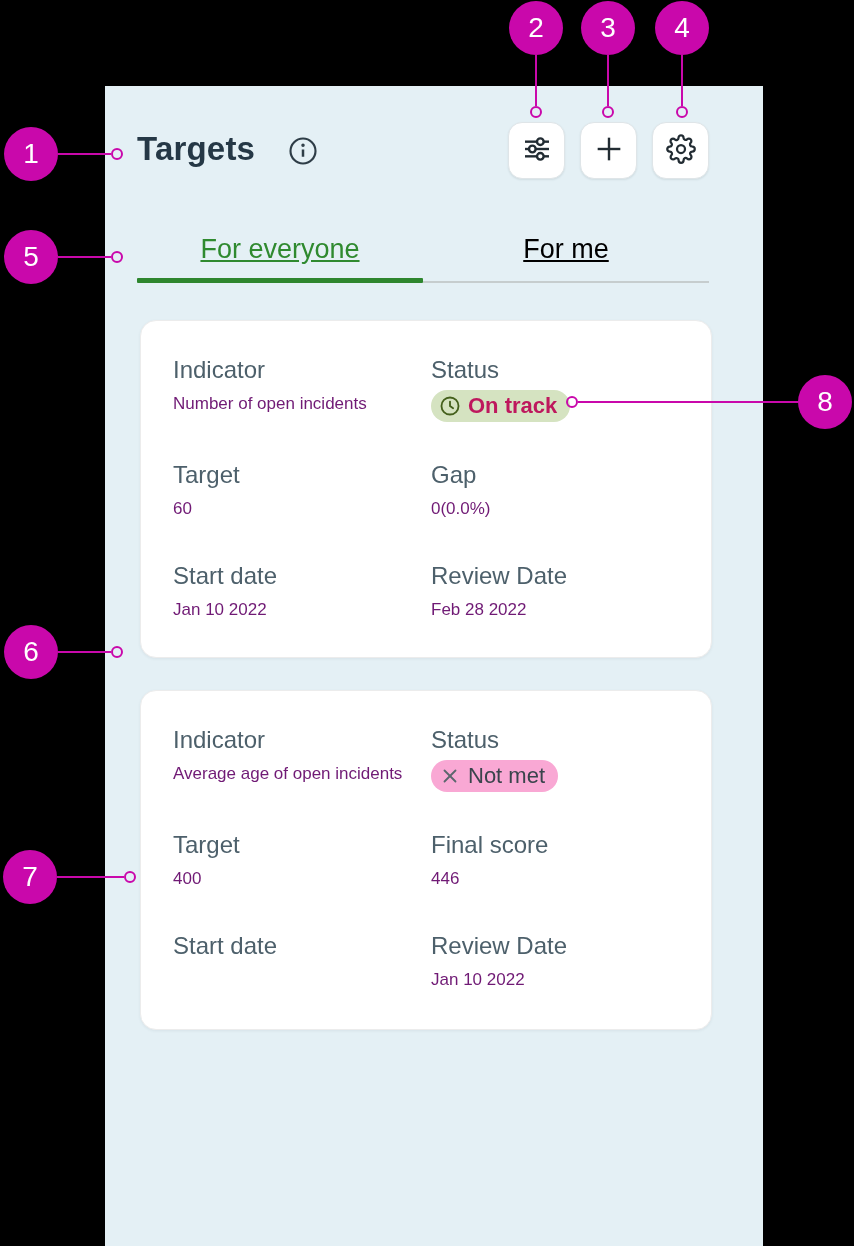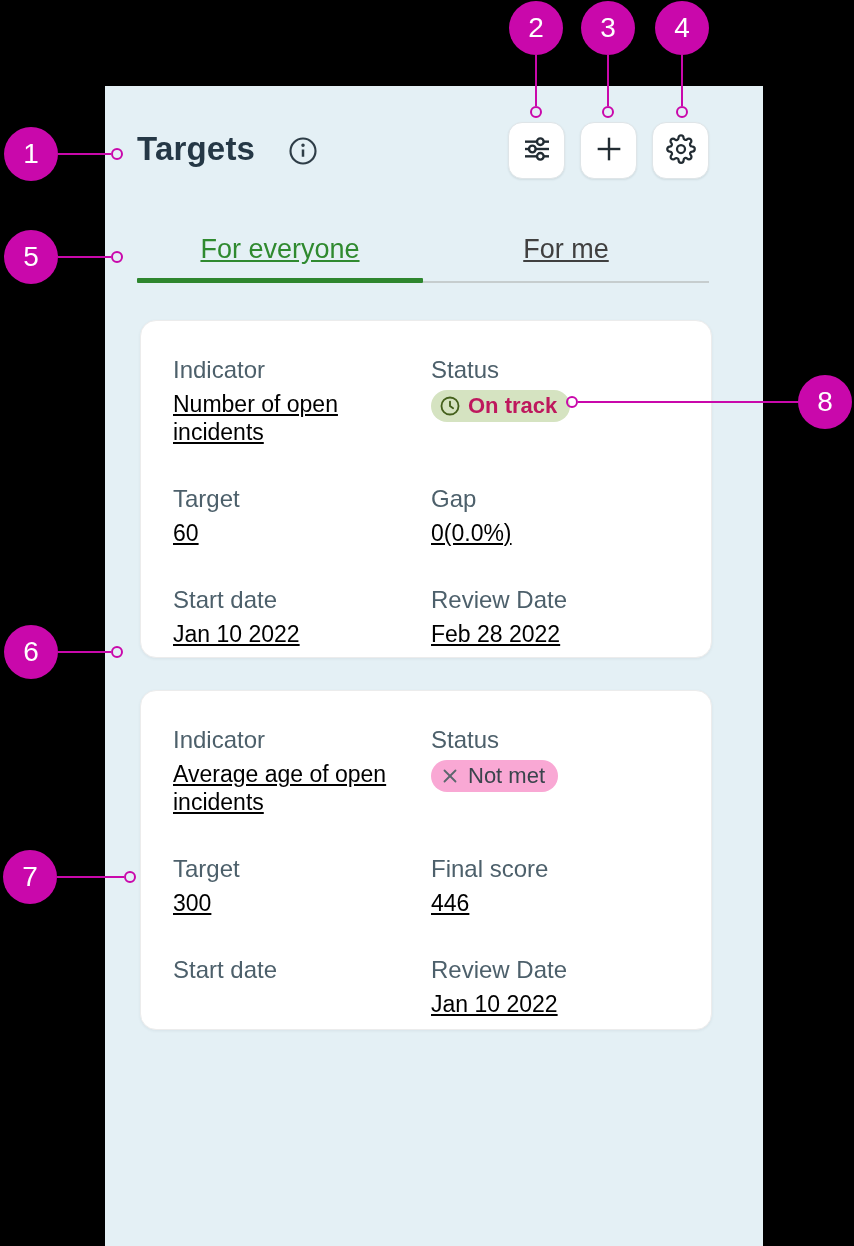--- a/index.html
+++ b/index.html
@@ -16,31 +16,31 @@
   .toolbar-btn{position:absolute;top:36px;width:57px;height:57px;background:#fff;border:1px solid #dfe5e8;
     border-radius:14px;box-shadow:0 1px 2px rgba(40,60,70,.10);display:flex;align-items:center;justify-content:center;cursor:pointer;padding:0;}
   .toolbar-btn.b1{left:403px;} .toolbar-btn.b2{left:475px;} .toolbar-btn.b3{left:547px;}
 
   
   .tabs{position:absolute;left:32px;top:140px;width:572px;height:57px;display:flex;}
   .tab{position:relative;width:50%;text-align:center;font-size:27px;padding-top:8px;cursor:pointer;text-decoration:underline;}
   .tab .bar{position:absolute;left:0;right:0;bottom:0;}
   .tab.active{color:#2f8a2f;}
   .tab.active .bar{height:5px;background:#2e862e;border-radius:1px;}
-  .tab.inactive{color:#404040;}
+  .tab.inactive{color:#000000;}
   .tab.inactive .bar{height:2px;background:#c6cdce;}
 
   
   .card{position:absolute;left:35px;width:572px;background:#fff;border:1px solid #ececec;border-radius:16px;
     box-shadow:0 1px 3px rgba(40,60,70,.07);padding:36px 32px 24px 32px;}
   .card.c1{top:234px;height:338px;}
   .card.c2{top:604px;height:340px;}
   .card-grid{display:grid;grid-template-columns:258px 1fr;row-gap:40px;}
   .field-label{font-size:24px;color:#4d606b;line-height:26px;margin-bottom:7px;}
-  .field-value{font-size:23px;color:#000000;line-height:28px;max-width:230px;text-decoration:underline;}
+  .field-value{font-size:17px;color:#701a75;line-height:28px;max-width:230px;}
 
   .pill{display:inline-flex;align-items:center;gap:7px;height:32px;padding:0 13px 0 8px;border-radius:16px;font-size:22px;}
   .pill.on-track{background:#d5e3c1;color:#be185d;font-weight:bold;}
   .pill.not-met{background:#f9a8d4;color:#3a444c;}
   .pill svg{display:block;}
 
   
   .dot{position:absolute;width:54px;height:54px;border-radius:50%;background:#c908ab;color:#fff;
     display:flex;align-items:center;justify-content:center;font-size:28px;z-index:5;}
   .lead{position:absolute;background:#c908ab;z-index:5;}
@@ -164,21 +164,21 @@
               <svg width="22" height="22" viewBox="0 0 24 24" fill="none" stroke="#5c666d" stroke-width="2" stroke-linecap="round">
                 <line x1="6" y1="6" x2="18" y2="18"></line>
                   <line x1="18" y1="6" x2="6" y2="18"></line>
               </svg>
             </span>
             <span>Not met</span>
           </span>
         </div>
         <div>
           <div class="field-label">Target</div>
-          <div class="field-value">300</div>
+          <div class="field-value">400</div>
         </div>
         <div>
           <div class="field-label">Final score</div>
           <div class="field-value">446</div>
         </div>
         <div>
           <div class="field-label">Start date</div>
         </div>
         <div>
           <div class="field-label">Review Date</div>

